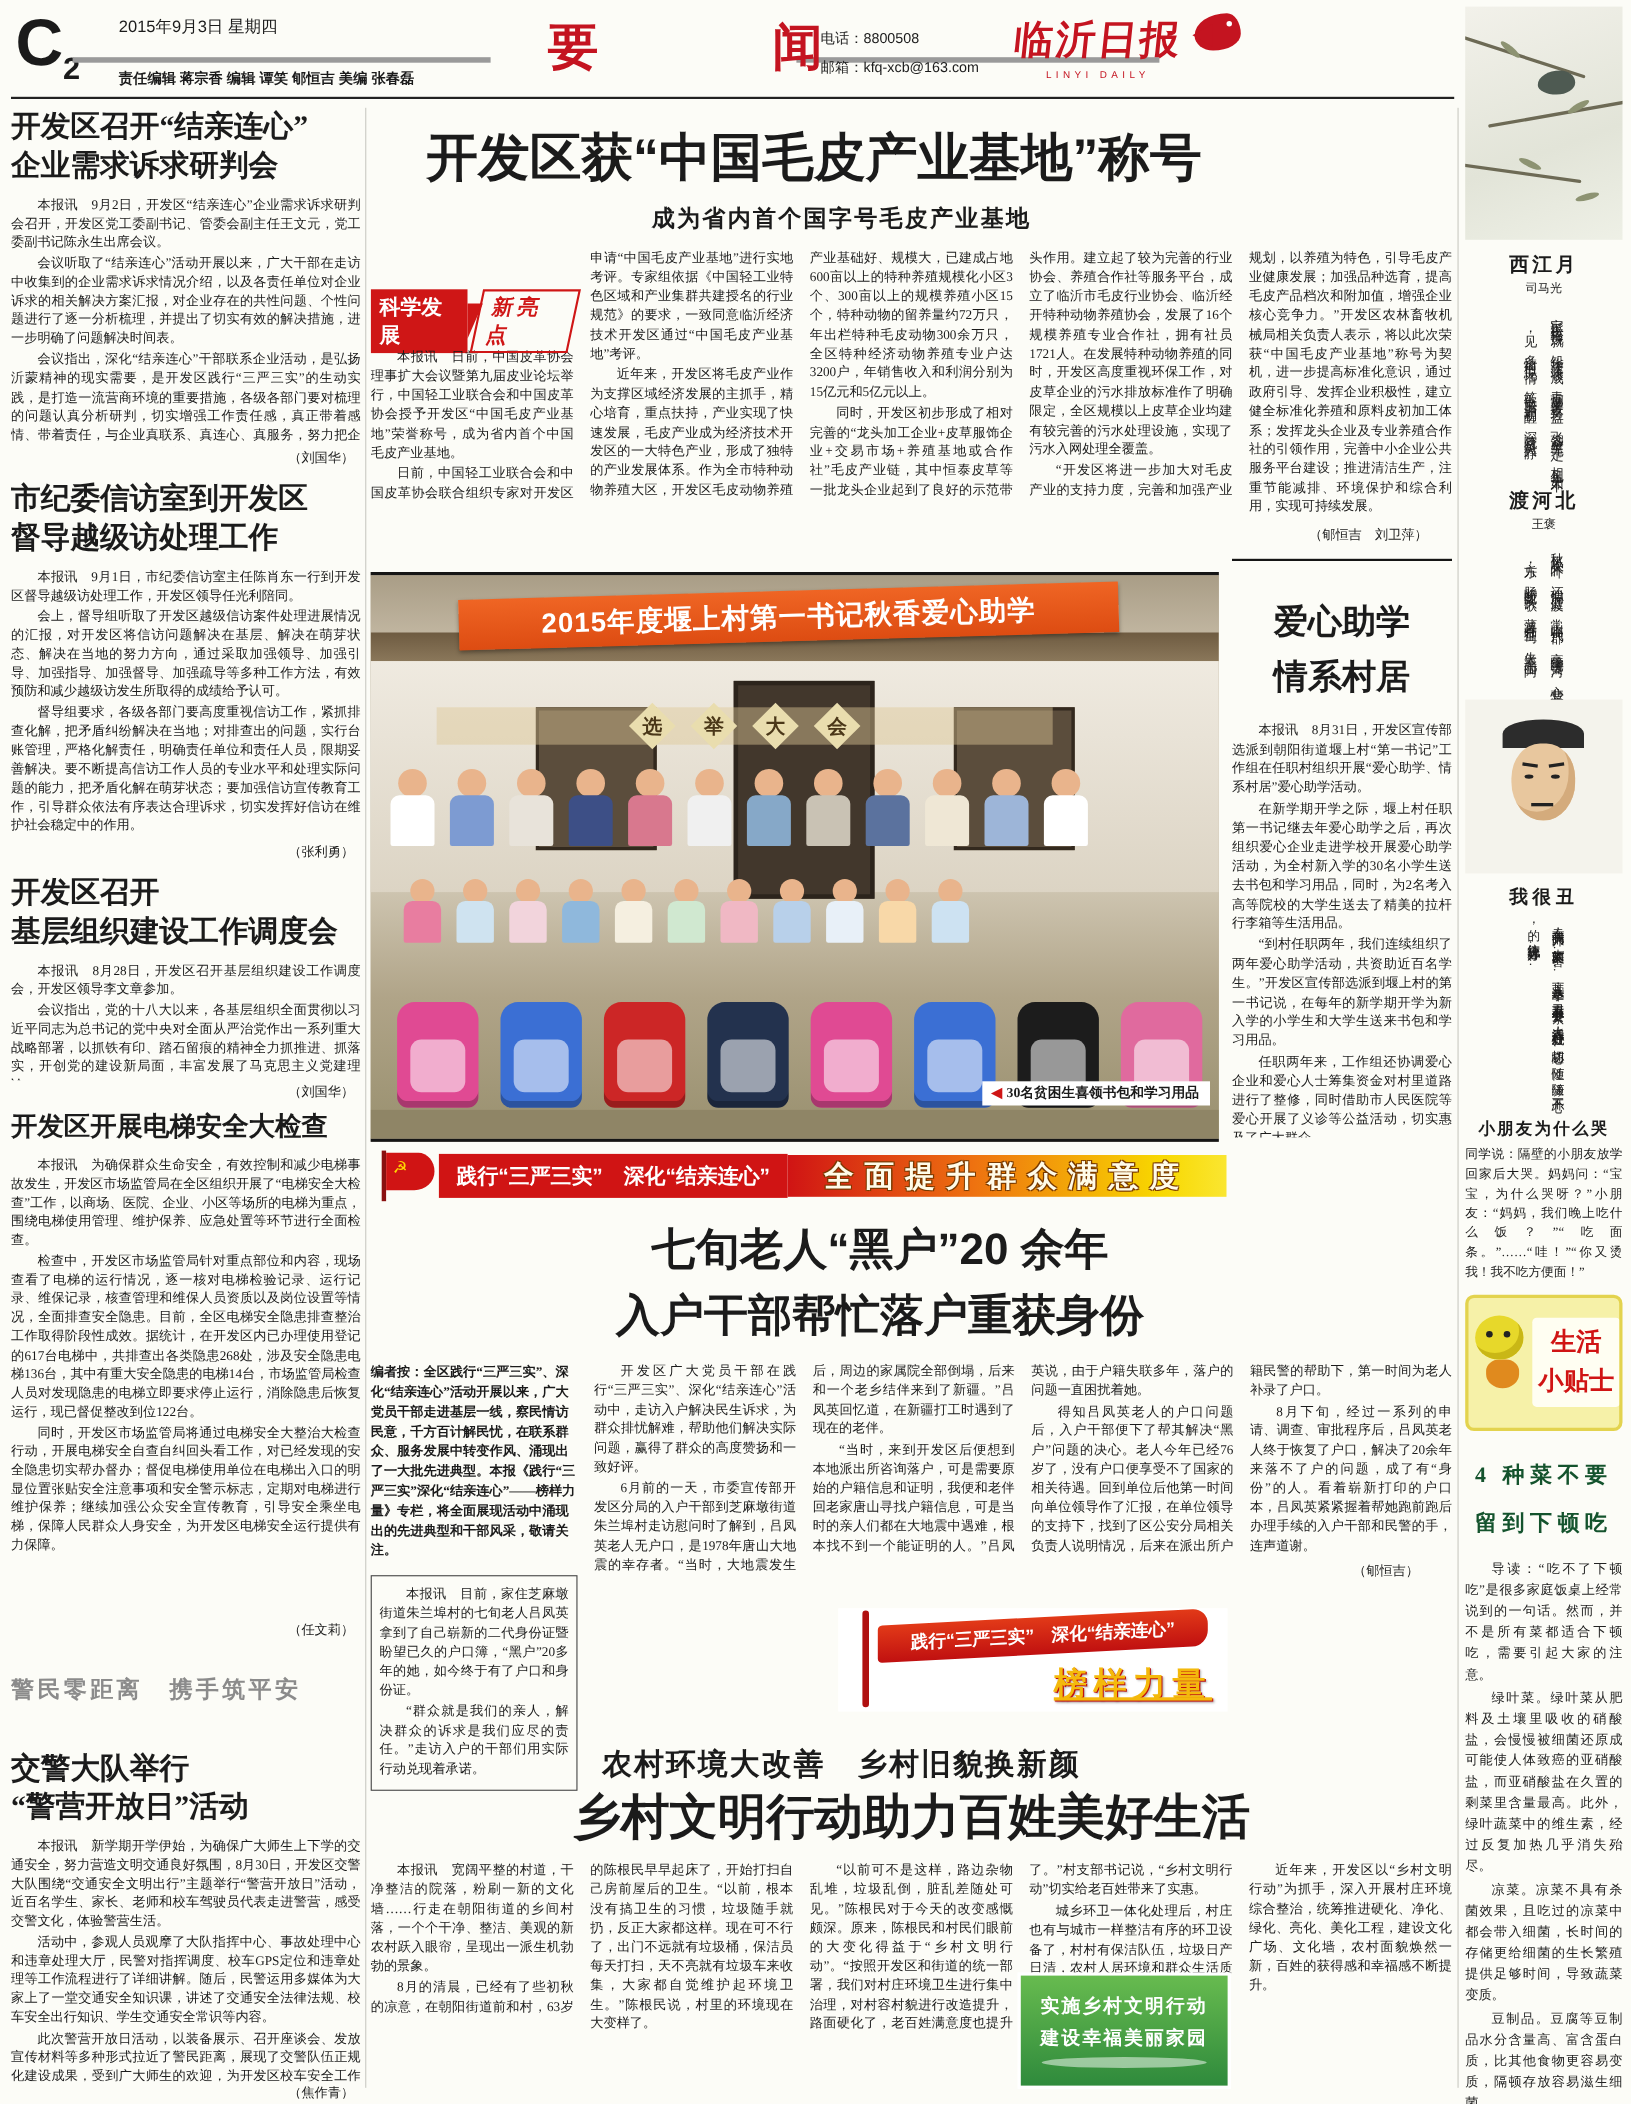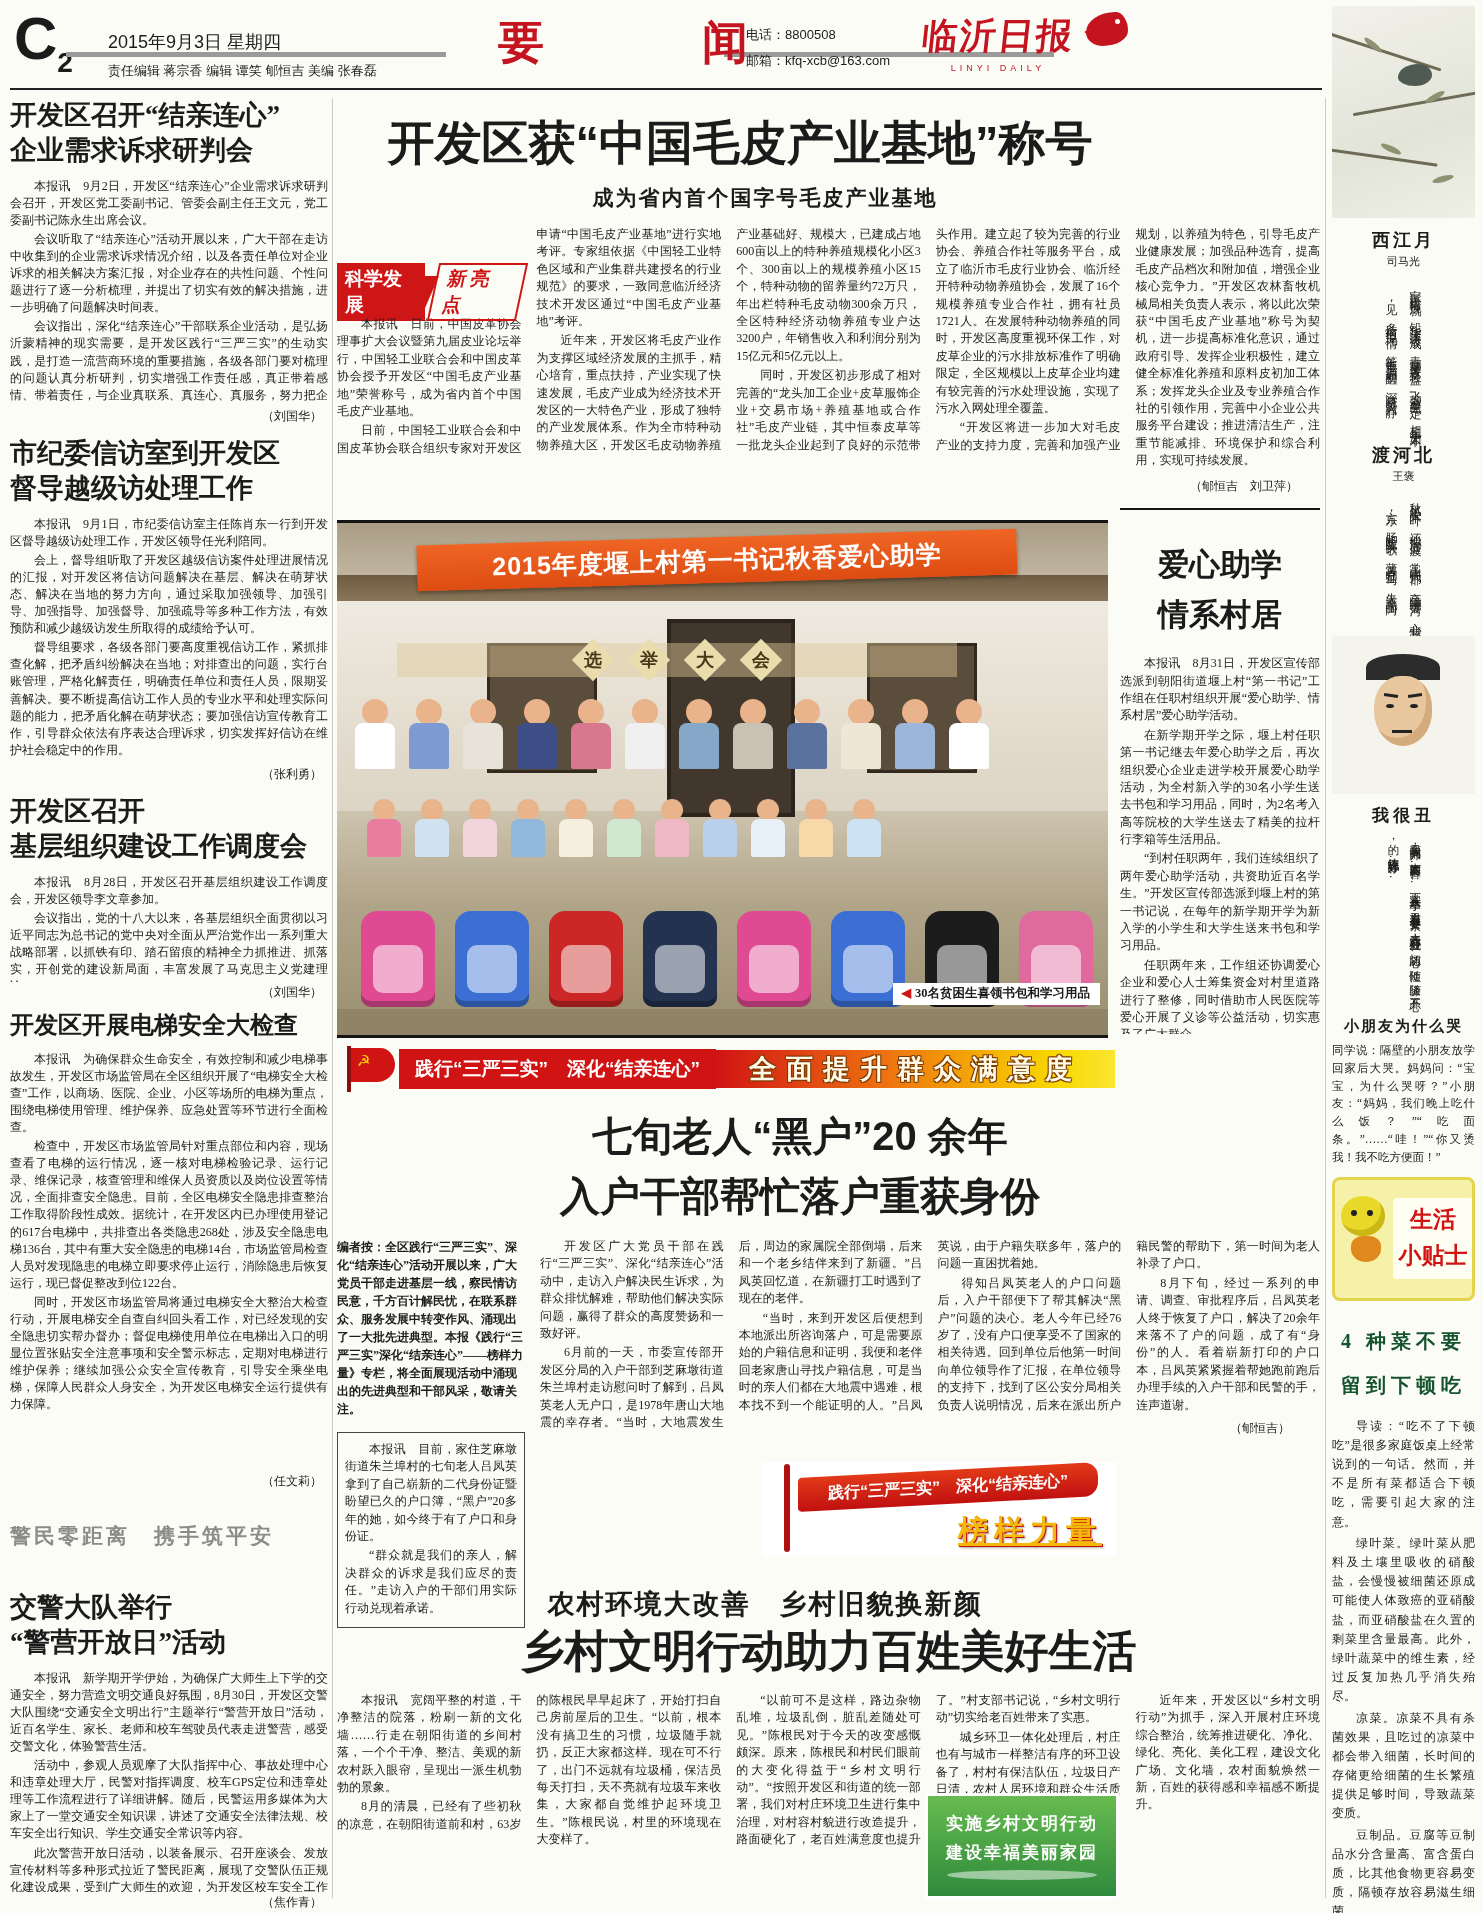--- a/index.html
+++ b/index.html
@@ -5,24 +5,24 @@
   html,body{margin:0;padding:0;background:#d8d8d2;}
   .page{position:relative;width:1483px;height:1913px;margin:0 auto;background:#fcfcf7;
         font-family:"Liberation Serif",serif;color:#1b1b1b;overflow:hidden;}
   p{margin:0 0 2px 0;text-indent:2em;text-align:justify;}
   .abs{position:absolute;}
 
   
   .hdr-line{left:10px;top:88px;width:1312px;height:2px;background:#222;}
   .pageno{left:14px;top:4px;font:bold 60px "Liberation Sans",sans-serif;letter-spacing:0;}
   .pageno sub{font-size:28px;}
-  .dateline{left:108px;top:30px;font-size:18px;font-family:"Liberation Sans",sans-serif;}
+  .dateline{left:108px;top:15px;font-size:15px;font-family:"Liberation Sans",sans-serif;}
   .grayrule1{left:66px;top:52px;width:380px;height:5px;background:#9a9a9a;}
   .grayrule2{left:724px;top:52px;width:330px;height:5px;background:#9a9a9a;}
-  .editors{left:108px;top:62px;font-size:13px;font-family:"Liberation Sans",sans-serif;}
+  .editors{left:108px;top:62px;font-size:13px;font-family:"Liberation Sans",sans-serif;font-weight:bold;}
   .section-title{left:498px;top:12px;font:bold 46px "Liberation Sans",sans-serif;color:#c41420;letter-spacing:56px;white-space:nowrap;}
   .contact{left:746px;top:22px;font-size:13px;line-height:2.0;font-family:"Liberation Sans",sans-serif;}
   .masthead{left:908px;top:12px;width:180px;text-align:center;color:#c41420;}
   .masthead .mh-title{font:bold 36px "Liberation Serif",serif;letter-spacing:2px;transform:skewX(-6deg);}
   .masthead .mh-sub{font:9px "Liberation Sans",sans-serif;letter-spacing:4px;margin-top:2px;}
   .bird{position:absolute;left:178px;top:0px;width:42px;height:34px;background:#c41420;
         border-radius:70% 30% 60% 40%/60% 55% 45% 40%;}
   .bird:after{content:"";position:absolute;left:-12px;top:10px;border:10px solid transparent;border-right:18px solid #c41420;}
   .bird:before{content:"";position:absolute;right:8px;top:7px;width:5px;height:5px;background:#fff;border-radius:50%;}
 

